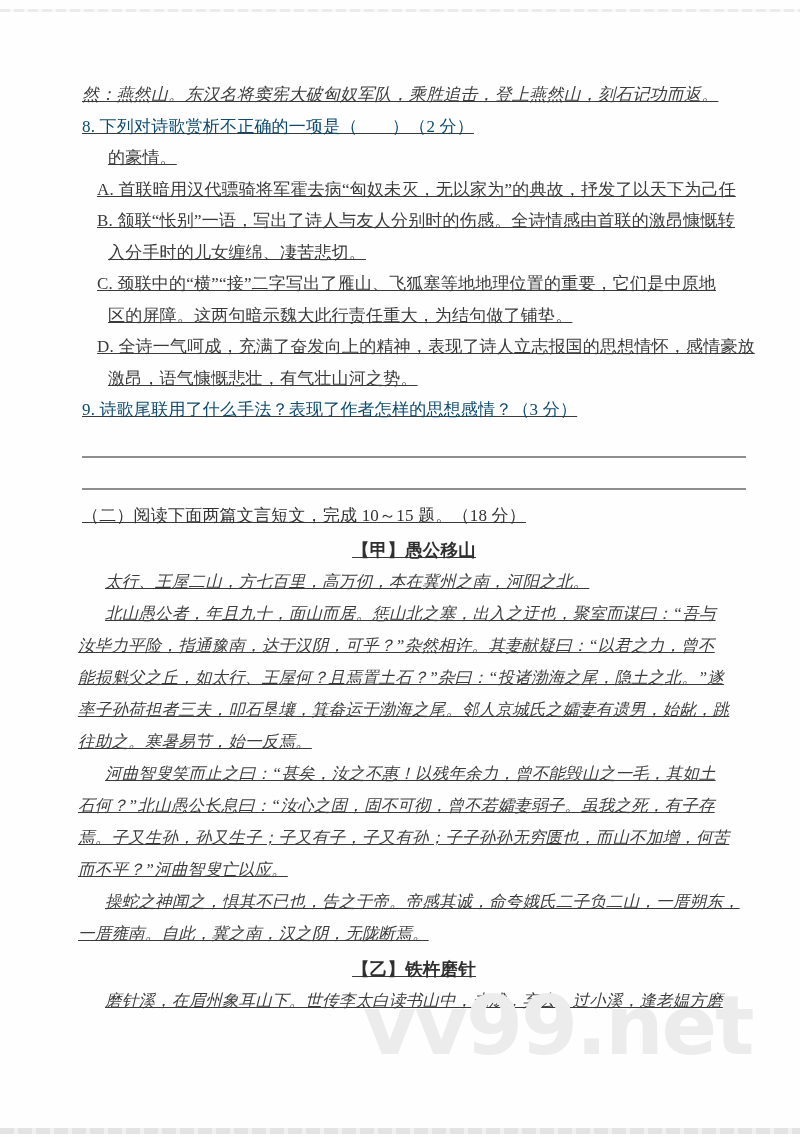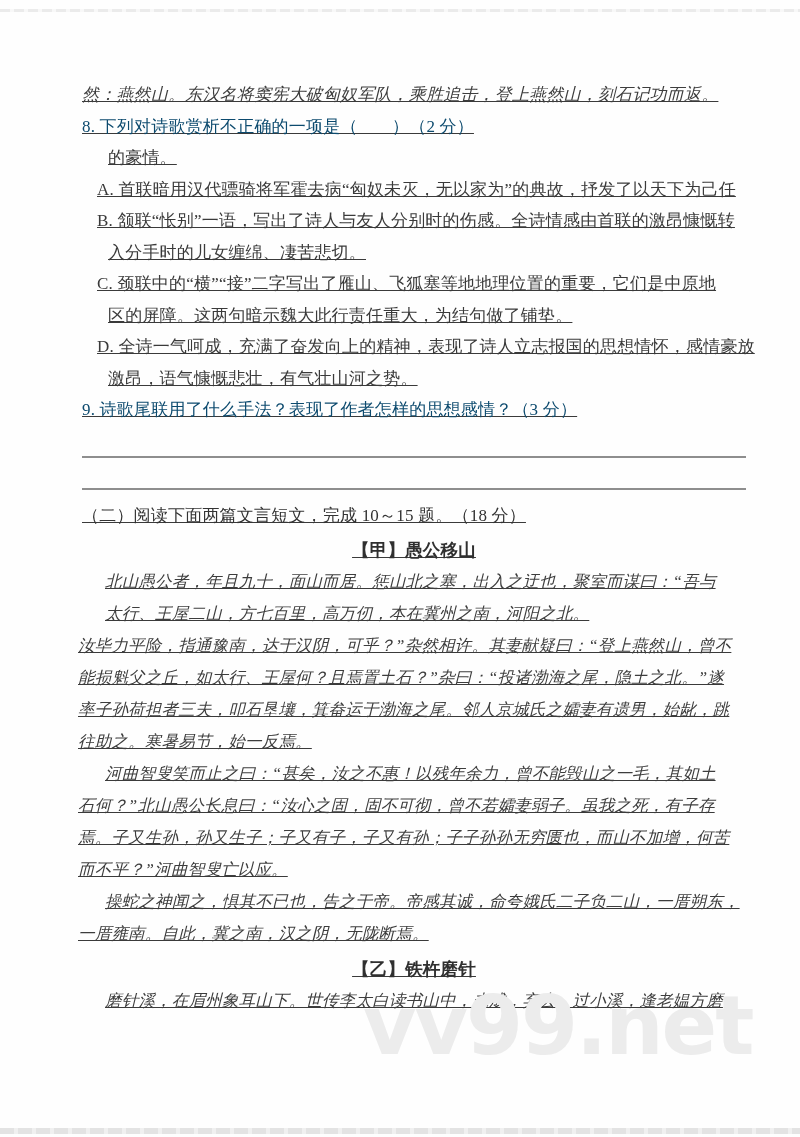--- a/index.html
+++ b/index.html
@@ -123,23 +123,23 @@
       <div class="line option-cont">入分手时的儿女缠绵、凄苦悲切。</div>
       <div class="line option">C. 颈联中的“横”“接”二字写出了雁山、飞狐塞等地地理位置的重要，它们是中原地</div>
       <div class="line option-cont">区的屏障。这两句暗示魏大此行责任重大，为结句做了铺垫。</div>
       <div class="line option">D. 全诗一气呵成，充满了奋发向上的精神，表现了诗人立志报国的思想情怀，感情豪放</div>
       <div class="line option-cont">激昂，语气慷慨悲壮，有气壮山河之势。</div>
       <div class="line question">9. 诗歌尾联用了什么手法？表现了作者怎样的思想感情？（3 分）</div>
       <div class="line answer-rule"></div>
       <div class="line answer-rule"></div>
       <div class="line section">（二）阅读下面两篇文言短文，完成 10～15 题。（18 分）</div>
       <div class="line heading">【甲】愚公移山</div>
+      <div class="line kai-first">太行、王屋二山，方七百里，高万仞，本在冀州之南，河阳之北。</div>
       <div class="line kai-first">北山愚公者，年且九十，面山而居。惩山北之塞，出入之迂也，聚室而谋曰：“吾与</div>
-      <div class="line kai-first">太行、王屋二山，方七百里，高万仞，本在冀州之南，河阳之北。</div>
-      <div class="line kai-cont">汝毕力平险，指通豫南，达于汉阴，可乎？”杂然相许。其妻献疑曰：“登上燕然山，曾不</div>
+      <div class="line kai-cont">汝毕力平险，指通豫南，达于汉阴，可乎？”杂然相许。其妻献疑曰：“以君之力，曾不</div>
       <div class="line kai-cont">能损魁父之丘，如太行、王屋何？且焉置土石？”杂曰：“投诸渤海之尾，隐土之北。”遂</div>
       <div class="line kai-cont">率子孙荷担者三夫，叩石垦壤，箕畚运于渤海之尾。邻人京城氏之孀妻有遗男，始龀，跳</div>
       <div class="line kai-cont">往助之。寒暑易节，始一反焉。</div>
       <div class="line kai-first">河曲智叟笑而止之曰：“甚矣，汝之不惠！以残年余力，曾不能毁山之一毛，其如土</div>
       <div class="line kai-cont">石何？”北山愚公长息曰：“汝心之固，固不可彻，曾不若孀妻弱子。虽我之死，有子存</div>
       <div class="line kai-cont">焉。子又生孙，孙又生子；子又有子，子又有孙；子子孙孙无穷匮也，而山不加增，何苦</div>
       <div class="line kai-cont">而不平？”河曲智叟亡以应。</div>
       <div class="line kai-first">操蛇之神闻之，惧其不已也，告之于帝。帝感其诚，命夸娥氏二子负二山，一厝朔东，</div>
       <div class="line kai-cont">一厝雍南。自此，冀之南，汉之阴，无陇断焉。</div>
       <div class="line heading">【乙】铁杵磨针</div>

